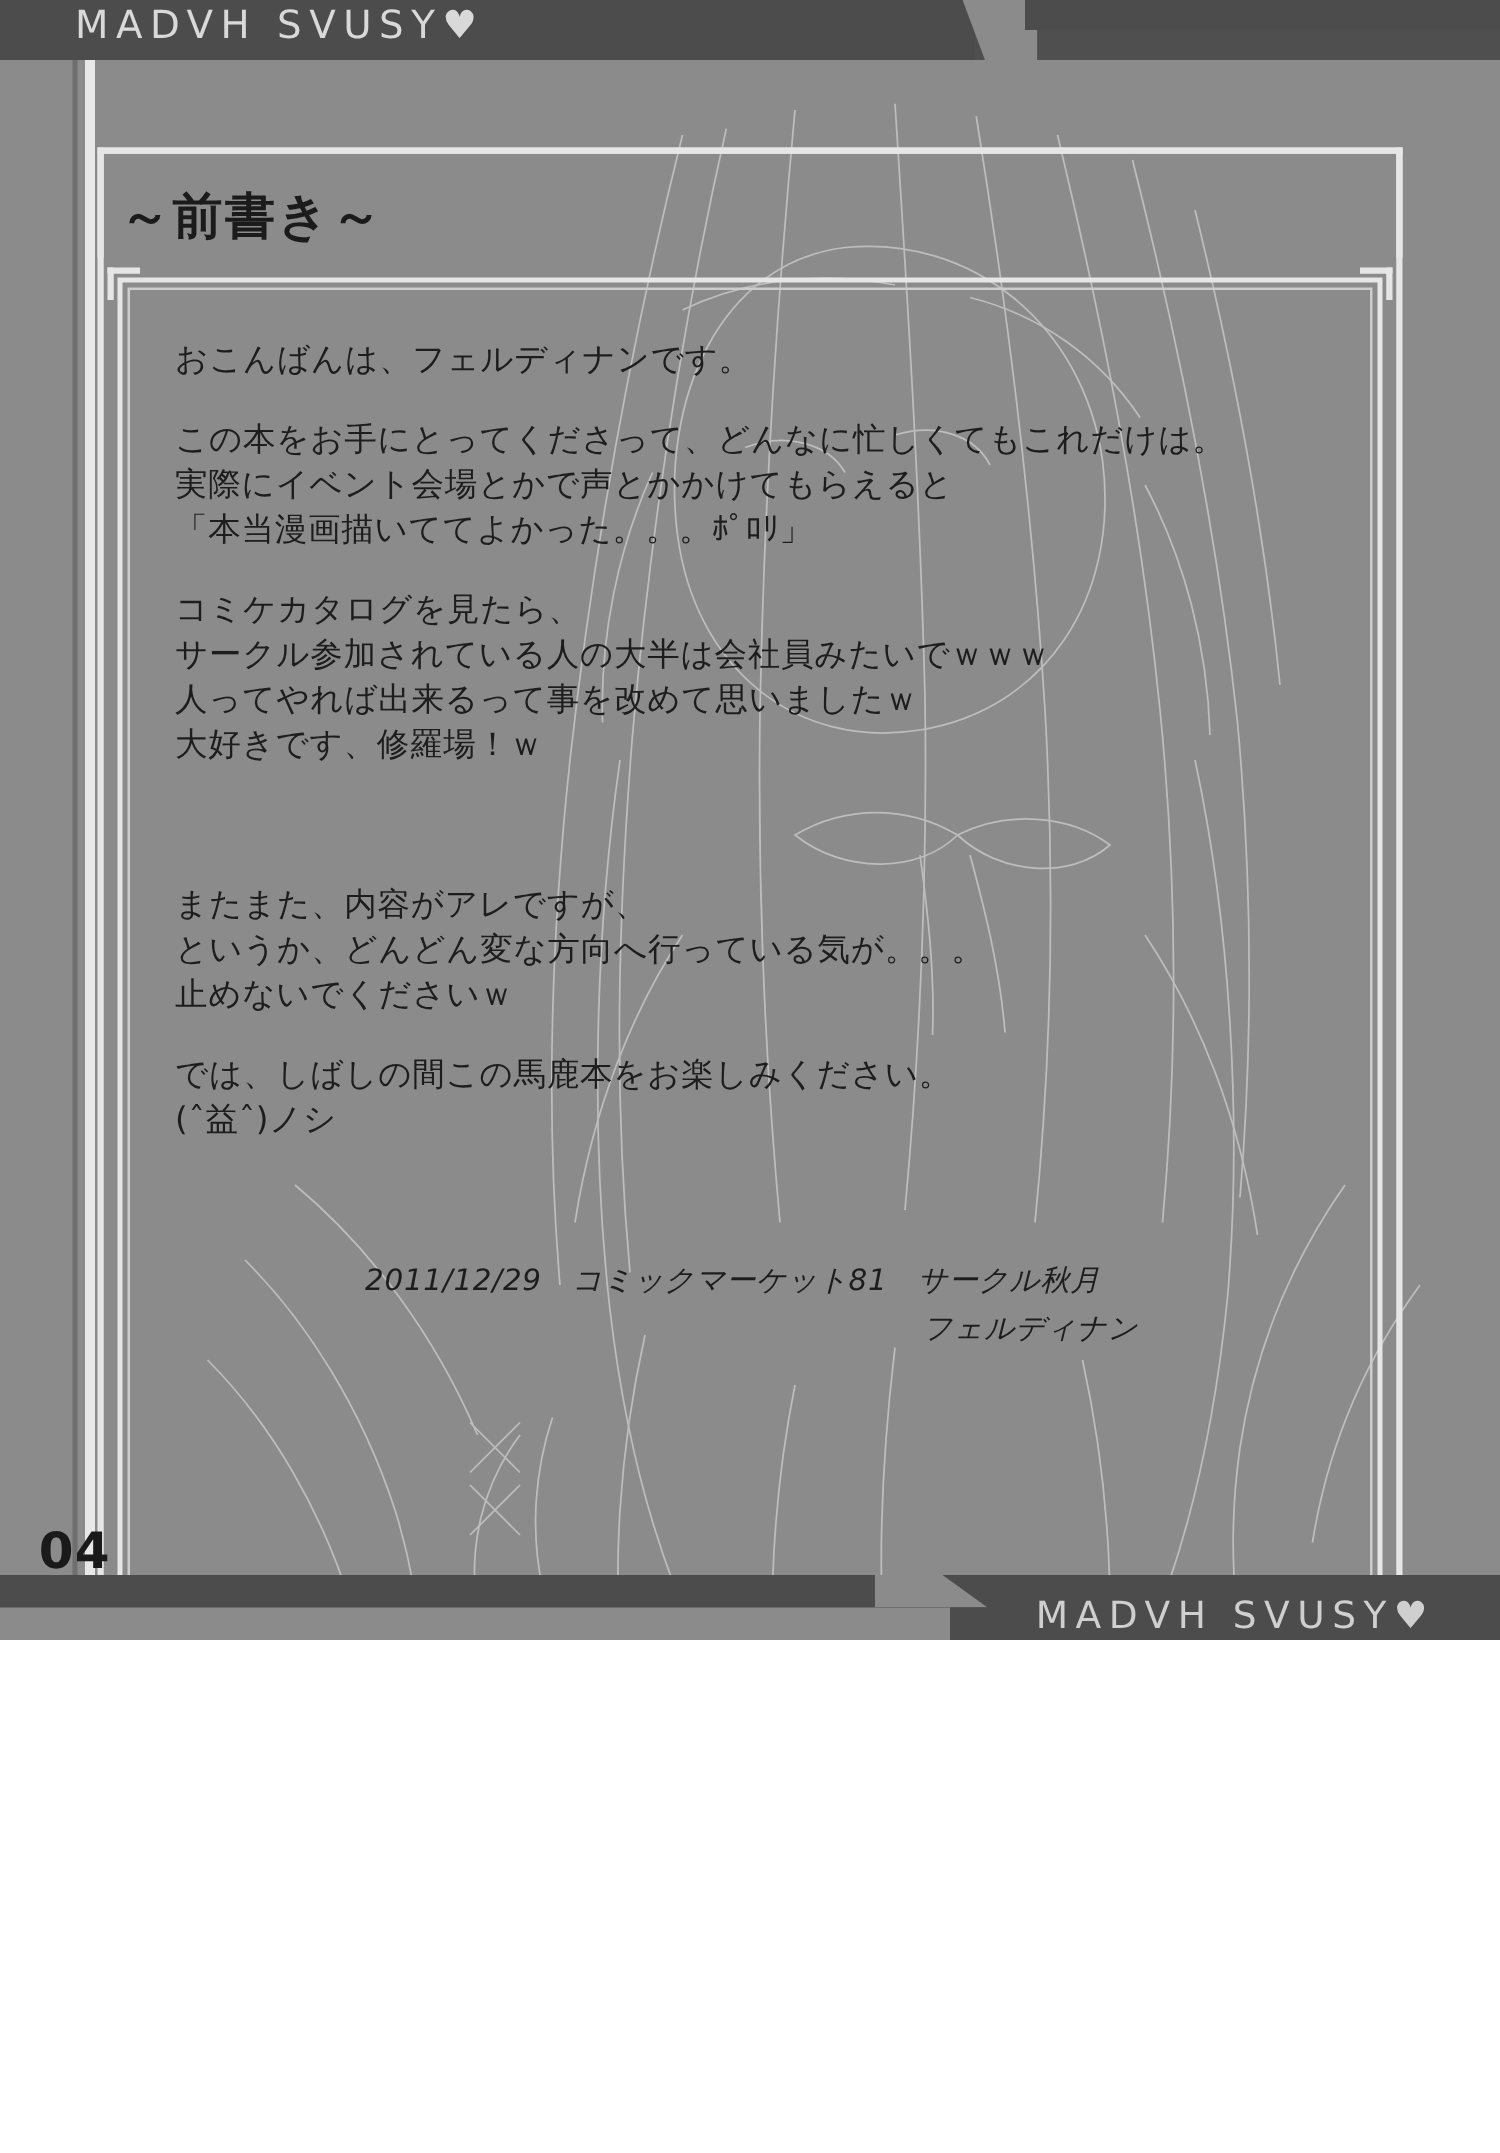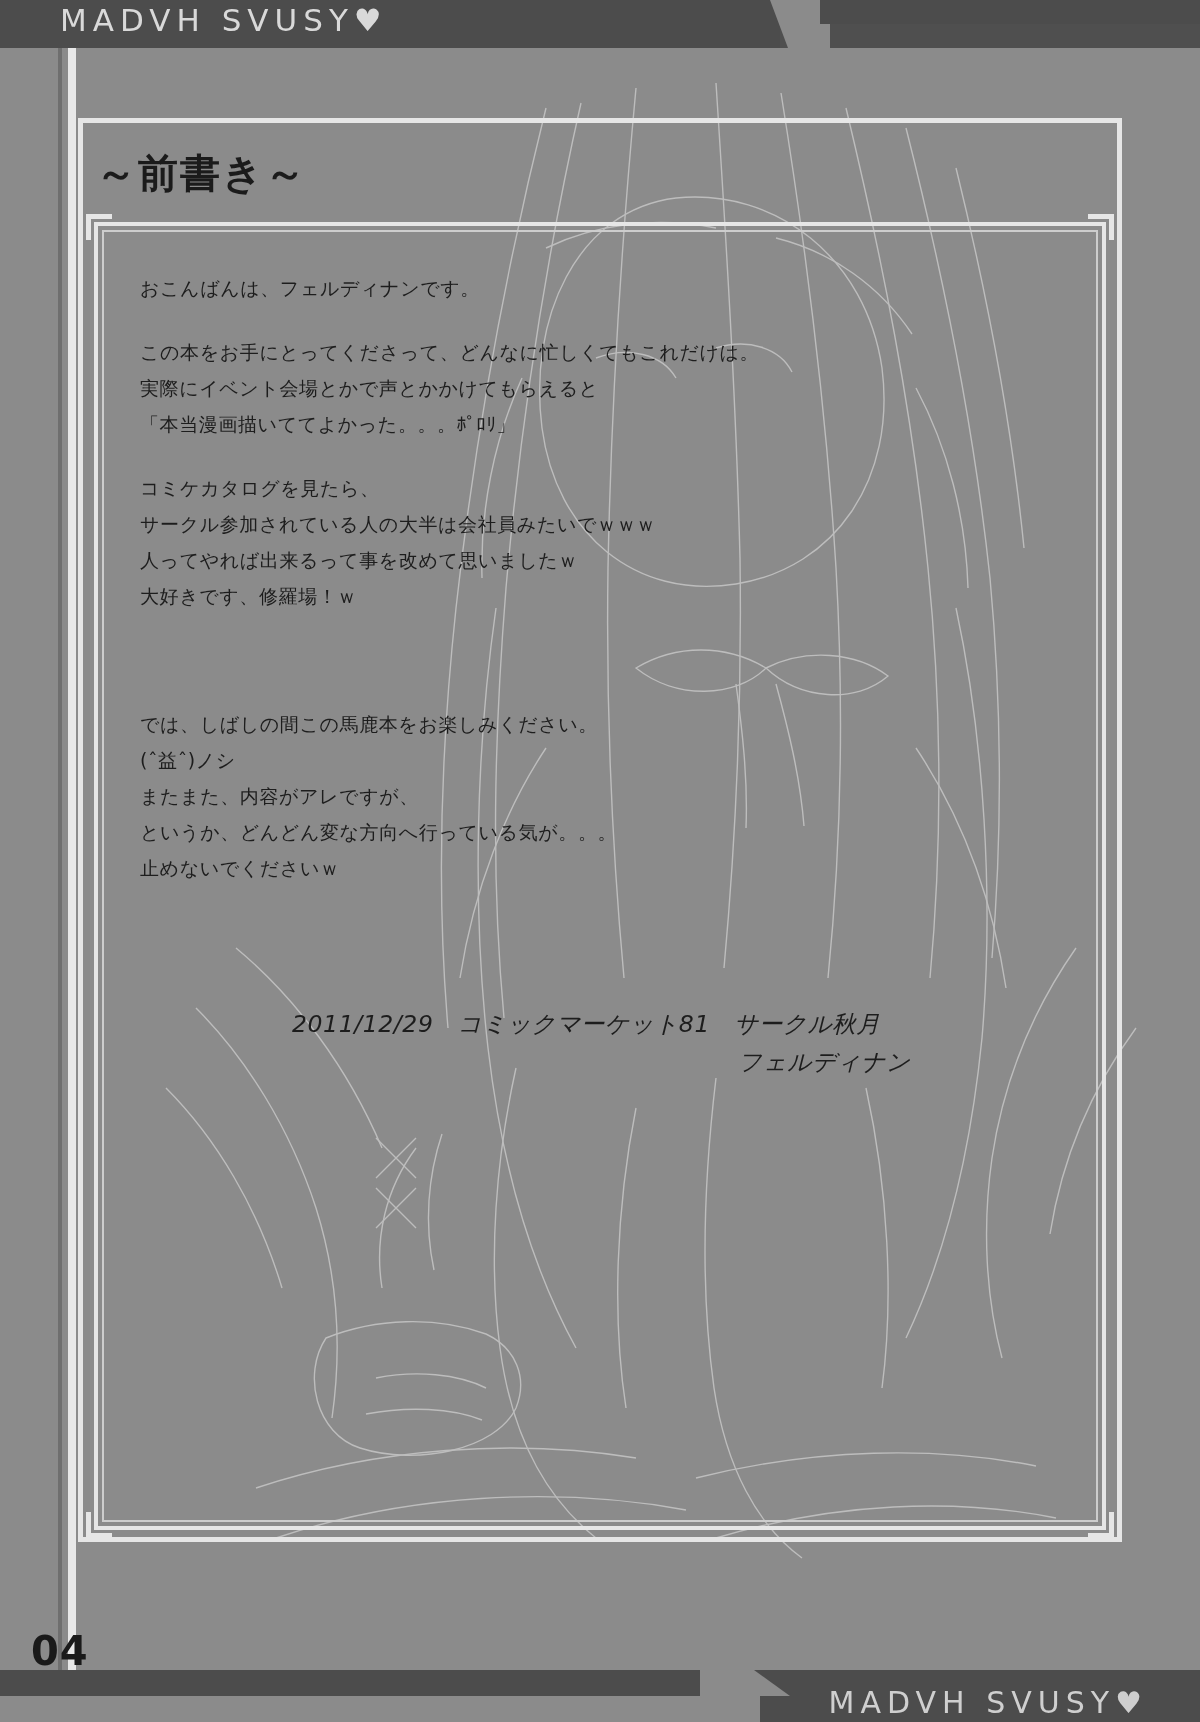--- a/index.html
+++ b/index.html
@@ -6,21 +6,21 @@
     margin: 0;
     padding: 0;
     background: #ffffff;
   }
   body {
     font-family: "Liberation Sans", sans-serif;
   }
   #page {
     position: relative;
     width: 1200px;
-    height: 1722px;
+    height: 1312px;
     overflow: hidden;
     background: #8b8b8b;
   }
 
   
   .top-band {
     position: absolute;
     left: 0;
     top: 0;
     width: 1200px;
@@ -200,21 +200,21 @@
     margin-top: 11px;
   }
 
   
   .body-text {
     position: absolute;
     left: 140px;
     top: 270px;
     width: 850px;
     font-family: "DejaVu Sans", "Liberation Sans", sans-serif;
-    font-size: 19px;
+    font-size: 26px;
     line-height: 36px;
     color: #1d1d1d;
     letter-spacing: 0.6px;
   }
   .para {
     margin: 0 0 28px 0;
     white-space: pre-line;
   }
   .para.tight { margin-bottom: 0; }
   .spacer-big { height: 64px; }
@@ -320,25 +320,25 @@
   <div class="body-text">
     <p class="para">おこんばんは、フェルディナンです。</p>
     <p class="para">この本をお手にとってくださって、どんなに忙しくてもこれだけは。
 実際にイベント会場とかで声とかかけてもらえると
 「本当漫画描いててよかった。。。ﾎﾟﾛﾘ」</p>
     <p class="para">コミケカタログを見たら、
 サークル参加されている人の大半は会社員みたいでｗｗｗ
 人ってやれば出来るって事を改めて思いましたｗ
 大好きです、修羅場！ｗ</p>
     <div class="spacer-big"></div>
-    <p class="para tight">では、しばしの間この馬鹿本をお楽しみください。
-(ˆ益ˆ)ノシ</p>
     <p class="para">またまた、内容がアレですが、
 というか、どんどん変な方向へ行っている気が。。。
 止めないでくださいｗ</p>
+    <p class="para tight">では、しばしの間この馬鹿本をお楽しみください。
+(ˆ益ˆ)ノシ</p>
   </div>
 
   <div class="signature">
     <div class="line1">2011/12/29　コミックマーケット81　サークル秋月</div>
     <div class="line2">フェルディナン</div>
   </div>
 
   <div class="page-number">04</div>
 
   <div class="bottom-band">

